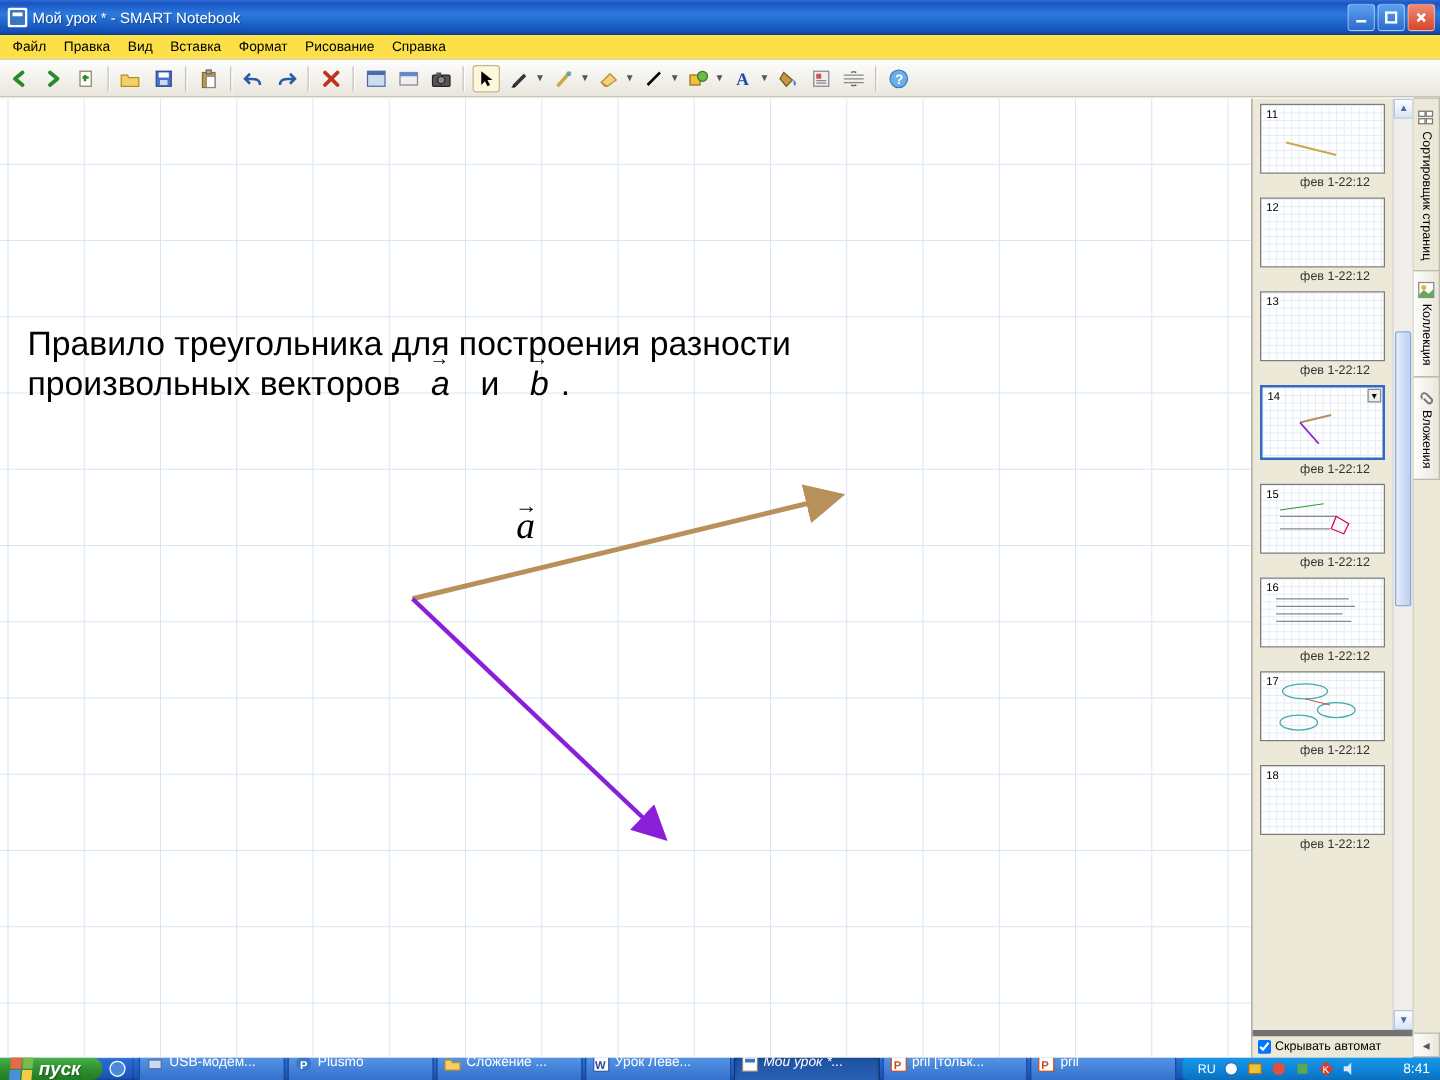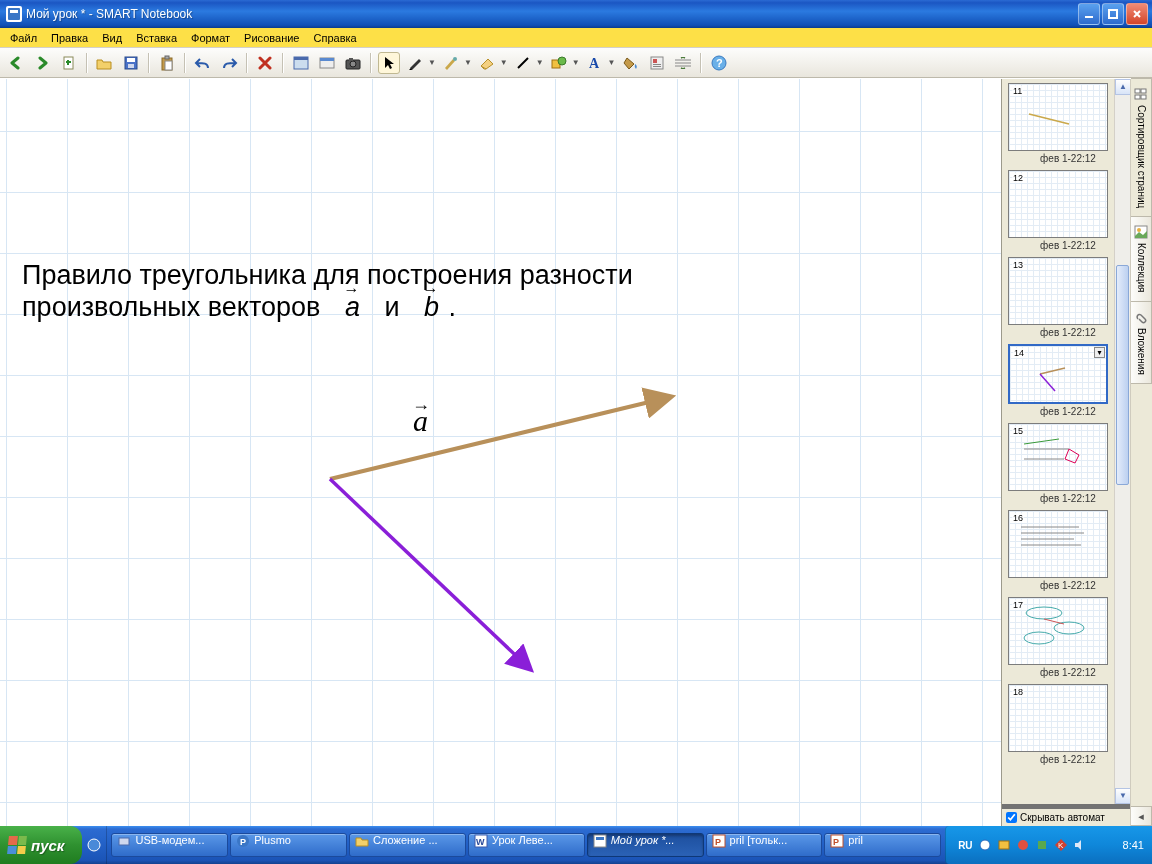--- a/index.html
+++ b/index.html
@@ -46,21 +46,21 @@
   
   .sidepanel { width:150px; background:#ece9d8; display:flex; }
   .thumbs-area { flex:1; display:flex; flex-direction:column; position:relative; }
   .thumbs-scroll { flex:1; overflow:hidden; padding: 4px 2px 2px 6px; position:relative; }
   .thumb { width:100px; border:1px solid #7c7c7c; background:white; margin-bottom:2px; position:relative;
     background-image:
       linear-gradient(to right, #e3ecf5 1px, transparent 1px),
       linear-gradient(to bottom, #e3ecf5 1px, transparent 1px);
     background-size: 6px 6px;
   }
-  .thumb.h56 { height:68px; }
+  .thumb.h56 { height:56px; }
   .thumb.h60 { height:60px; }
   .thumb.selected { border:2px solid #3169c6; }
   .thumb .num { position:absolute; top:2px; left:3px; font-size:9px; background:rgba(255,255,255,.7); padding:0 1px; }
   .thumb .menu-ind { position:absolute; top:1px; right:1px; width:11px; height:11px; background:#eee; border:1px solid #888; font-size:8px; line-height:9px; text-align:center; }
   .thumb-caption { text-align:center; font-size:10px; color:#333; margin-bottom:6px; }
   .side-scrollbar { position:absolute; right:0; top:0; bottom:0; width:16px; background:#efeeea; border-left:1px solid #d4d0c8; }
   .sb-btn { width:16px; height:16px; background:linear-gradient(to bottom,#fefefe,#d8e4f8); border:1px solid #b4c4e4; font-size:8px; text-align:center; line-height:13px; color:#4a6aac; }
   .sb-track { position:absolute; top:16px; bottom:16px; left:0; right:0; background:#efeeea; }
   .sb-thumb { position:absolute; left:1px; right:1px; background:linear-gradient(to right,#e4ecfb,#bcd0f0); border:1px solid #8aa8d8; border-radius:2px; }
   .thumbs-footer { border-top:5px solid #737373; padding:3px 4px; display:flex; align-items:center; gap:3px; font-size:10px; background:#ece9d8; }
@@ -68,32 +68,32 @@
 
   
   .sidetabs { width:22px; background:#ece9d8; display:flex; flex-direction:column; border-left:1px solid #cfcbbe; }
   .sidetab { writing-mode: vertical-rl; text-orientation: mixed; padding:8px 3px; font-size:10px; border:1px solid #bdb9ab; border-left:none; margin-top:-1px; background:linear-gradient(to right,#fdfdfb,#eae7dc); cursor:default; display:flex; align-items:center; gap:4px; }
   .sidetab.active { background:#ece9d8; font-weight:normal; }
   .sidetab .tabicon { writing-mode: horizontal-tb; width:14px; height:14px; display:inline-block; }
   .tab-handle { flex:1; }
   .tab-arrow { height:20px; display:flex; align-items:center; justify-content:center; border:1px solid #bdb9ab; border-left:none; background:linear-gradient(to right,#fdfdfb,#eae7dc); font-size:11px; color:#555; }
 
   
-  .taskbar { height: 38px; background: linear-gradient(to bottom,#3b8ef0 0%, #2c6bd1 8%, #2463c9 40%, #1b54b7 90%, #13428f 100%); display:flex; align-items:stretch; color:white; font-size:11px; }
+  .taskbar { height: 18px; background: linear-gradient(to bottom,#3b8ef0 0%, #2c6bd1 8%, #2463c9 40%, #1b54b7 90%, #13428f 100%); display:flex; align-items:stretch; color:white; font-size:11px; }
   .start { background: linear-gradient(to bottom,#49b149 0%, #2f9130 50%, #1f7c1f 100%); border-radius:0 12px 12px 0; padding:0 18px 0 8px; display:flex; align-items:center; gap:5px; font-weight:bold; font-style:italic; font-size:15px; text-shadow:1px 1px 1px rgba(0,0,0,.3); }
   .start-flag { width:18px; height:18px; display:grid; grid-template-columns:1fr 1fr; grid-template-rows:1fr 1fr; gap:1px; transform:skewX(-6deg); }
   .start-flag span:nth-child(1){background:#e46a4a;} .start-flag span:nth-child(2){background:#7bba4c;} .start-flag span:nth-child(3){background:#4a8fd8;} .start-flag span:nth-child(4){background:#f4cc4a;}
   .ql { display:flex; align-items:center; padding:0 4px; gap:3px; border-right:1px solid rgba(0,0,0,.2); }
   .ql .qicon { width:16px; height:16px; }
   .tasks { flex:1; display:flex; align-items:center; gap:2px; padding:0 4px; overflow:hidden; }
   .taskbtn { height:24px; min-width:90px; max-width:140px; flex:1; background:linear-gradient(to bottom,#5a98e8,#2f6cca); border:1px solid #1b4a9c; border-radius:3px; display:flex; align-items:flex-start; gap:4px; padding:0 5px; box-shadow:inset 0 1px 0 rgba(255,255,255,.3); overflow:hidden; white-space:nowrap; }
   .taskbtn.active { background:linear-gradient(to bottom,#1d4f9e,#2b62b6); box-shadow:inset 0 2px 3px rgba(0,0,0,.3); border-color:#0e3878;font-style:italic; }
   .taskbtn .ticon { width:14px; height:14px; flex-shrink:0; }
   .systray { background:linear-gradient(to bottom,#1797e8 0%, #0f87da 50%, #0b6fbf 100%); display:flex; align-items:center; padding:0 8px 0 12px; gap:5px; border-left:1px solid rgba(0,0,0,.2); border-radius:4px 0 0 4px; font-size:11px; }
-  .systray .lang { font-weight:bold; font-size:10px; }
+  .systray .lang { font-weight:normal; font-size:10px; }
   .tray-icon { width:14px; height:14px; }
   .clock { margin-left:4px;padding-left:27px; }
 
   
   svg { display:block; }
 </style>
 </head>
 <body>
 
 <div class="titlebar">

